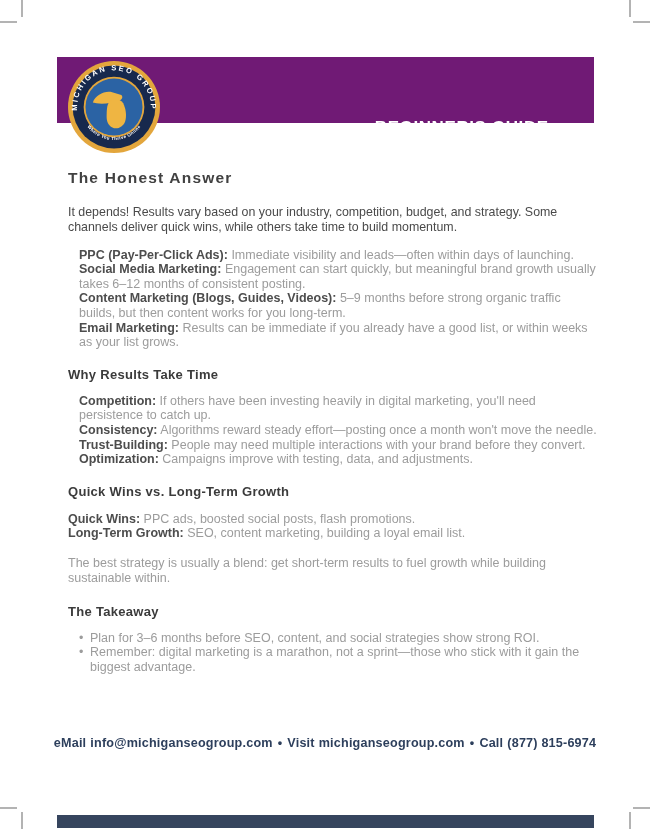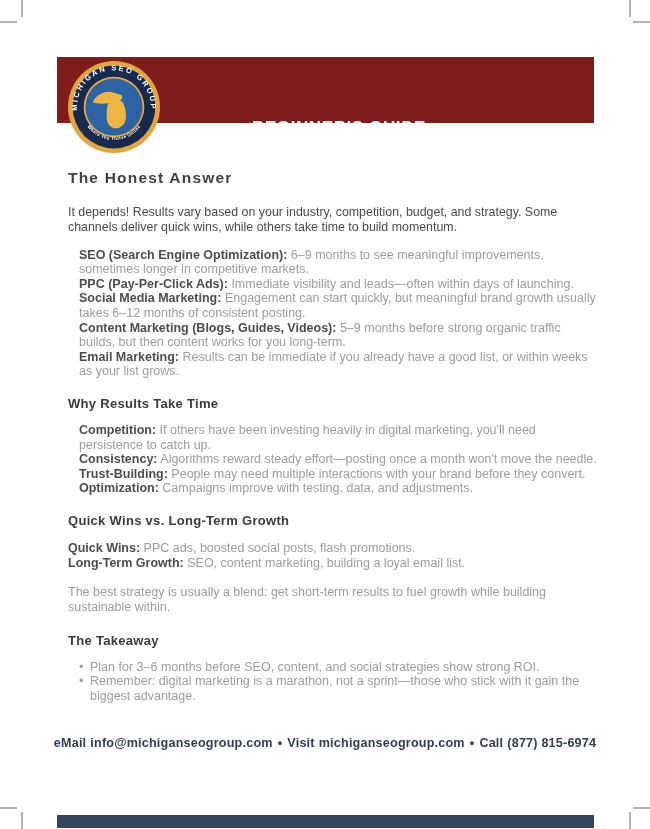--- a/index.html
+++ b/index.html
@@ -5,21 +5,21 @@
   html,body{margin:0;padding:0;background:#ffffff;}
   .page{position:relative;width:650px;height:829px;background:#ffffff;overflow:hidden;
         font-family:"Liberation Sans",sans-serif;}
 
   
   .crop{position:absolute;background:#b3b3b3;}
   .crop.h{width:17px;height:2px;}
   .crop.v{width:2px;height:17px;}
 
   
-  .band{position:absolute;left:57px;top:57px;width:537px;height:66px;background:#7f1d1d;}
+  .band{position:absolute;left:57px;top:57px;width:537px;height:66px;background:#701a75;text-align:right;}
   .band-text{position:absolute;left:195px;top:61px;color:#ffffff;}
   .eyebrow{font-size:17px;font-weight:800;letter-spacing:.6px;margin:0;}
   .title{font-size:16px;font-weight:800;letter-spacing:.2px;line-height:19.5px;margin:3px 0 0 0;}
 
   
   .logo{position:absolute;left:68px;top:61px;width:92px;height:92px;}
 
   
   .bottom-band{position:absolute;left:57px;top:815px;width:537px;height:13px;background:#36455E;}
 
@@ -88,21 +88,20 @@
       <textPath href="#arcBottom" startOffset="50%" text-anchor="middle">Where You Thrive Online</textPath>
     </text>
   </svg>
 
   <div class="content">
 
     <h2 class="sec">The Honest Answer</h2>
     <p class="intro">It depends! Results vary based on your industry, competition, budget, and strategy. Some channels deliver quick wins, while others take time to build momentum.</p>
 
     <ul class="deflist">
-      <li><span class="lead">SEO (Search Engine Optimization):</span> <span class="muted">6–9 months to see meaningful improvements, sometimes longer in competitive markets.</span></li>
       <li><span class="lead">PPC (Pay-Per-Click Ads):</span> <span class="muted">Immediate visibility and leads—often within days of launching.</span></li>
       <li><span class="lead">Social Media Marketing:</span> <span class="muted">Engagement can start quickly, but meaningful brand growth usually takes 6–12 months of consistent posting.</span></li>
       <li><span class="lead">Content Marketing (Blogs, Guides, Videos):</span> <span class="muted">5–9 months before strong organic traffic builds, but then content works for you long-term.</span></li>
       <li><span class="lead">Email Marketing:</span> <span class="muted">Results can be immediate if you already have a good list, or within weeks as your list grows.</span></li>
     </ul>
 
     <h3 class="sub">Why Results Take Time</h3>
     <ul class="deflist">
       <li><span class="lead">Competition:</span> <span class="muted">If others have been investing heavily in digital marketing, you'll need persistence to catch up.</span></li>
       <li><span class="lead">Consistency:</span> <span class="muted">Algorithms reward steady effort—posting once a month won't move the needle.</span></li>

